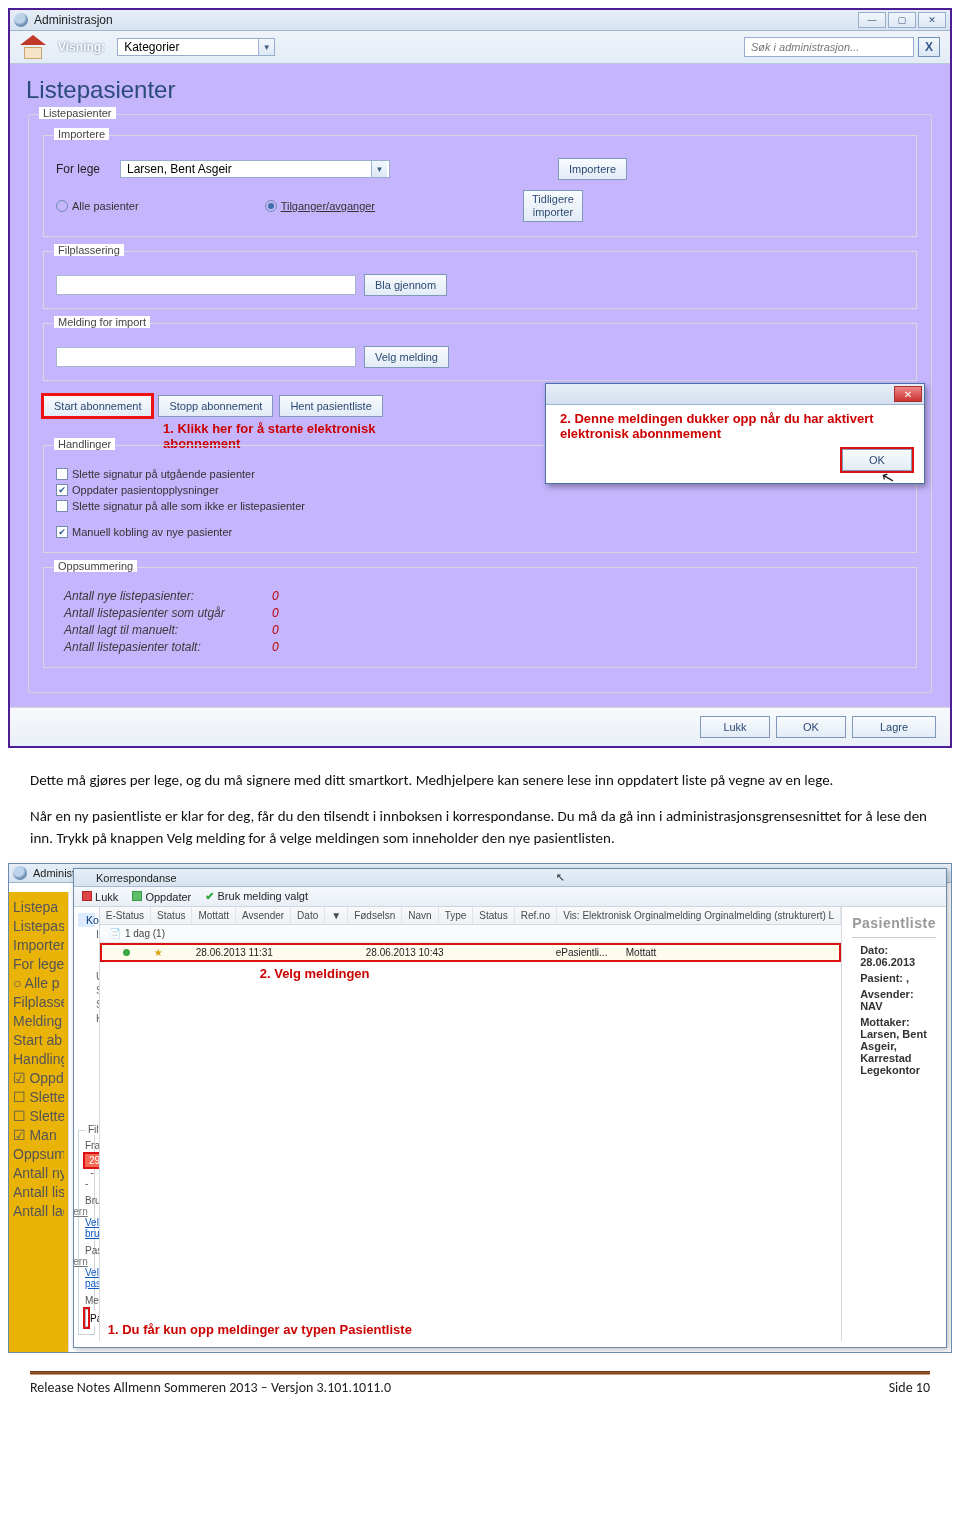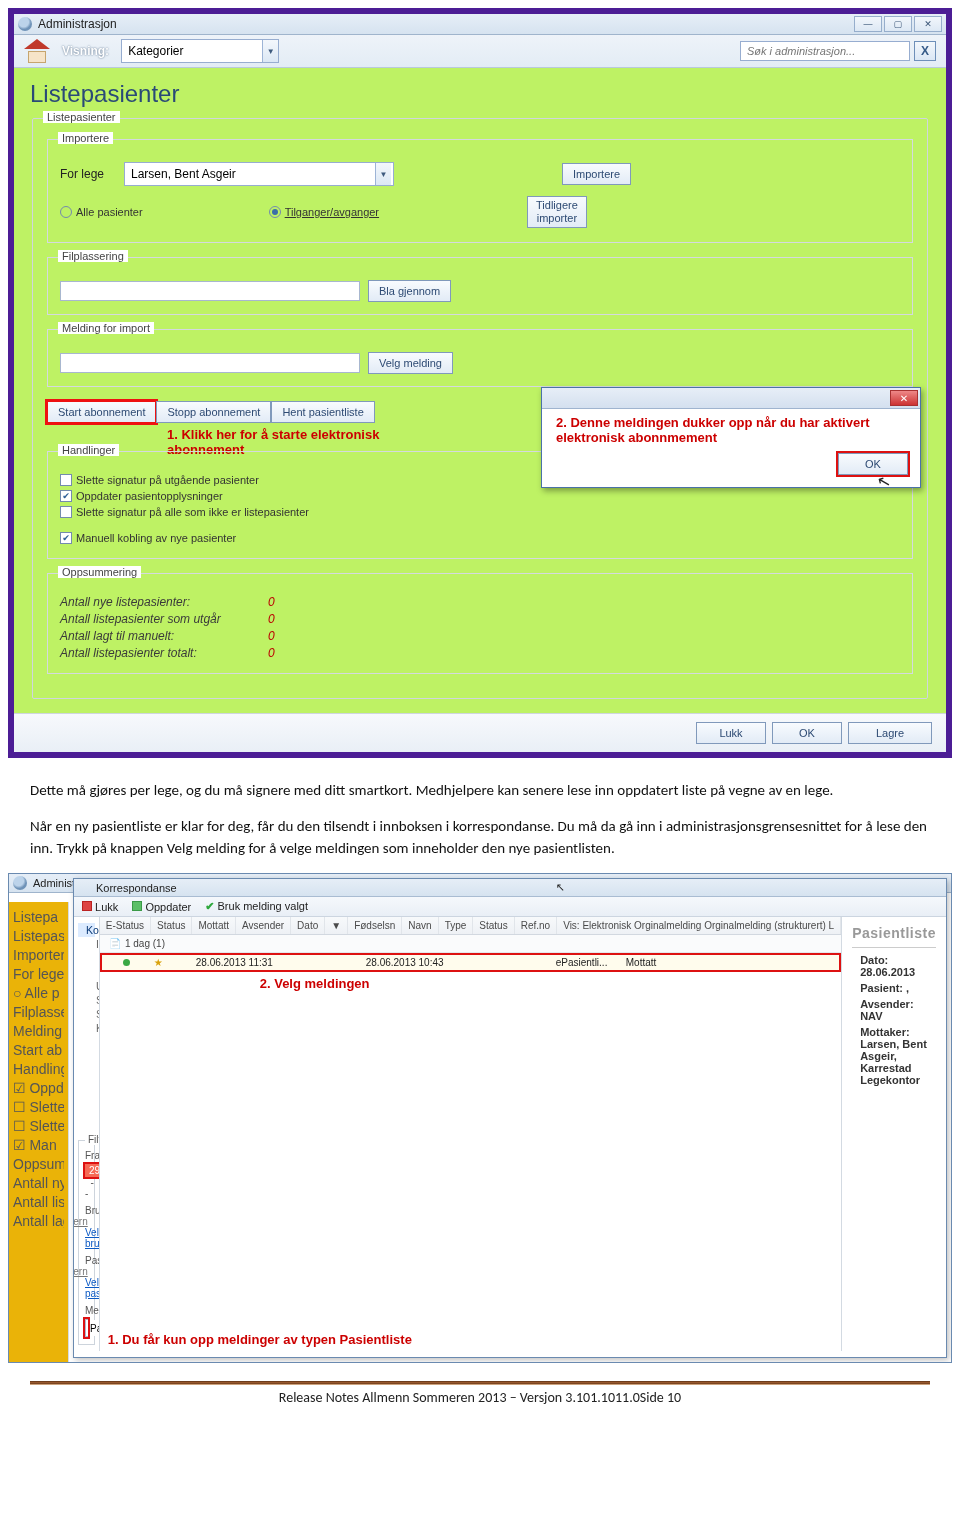--- a/index.html
+++ b/index.html
@@ -1,31 +1,31 @@
 <!DOCTYPE html>
 <html><head>
 <meta charset="utf-8">
 <style>
   * { box-sizing: border-box; margin: 0; padding: 0; }
   body { font-family: "Segoe UI", Tahoma, Arial, sans-serif; font-size: 12px; background: #fff; color: #222; width: 960px; }
 
   
-  .win1 { margin: 8px 8px 4px 8px; border: 6px solid #4c1d95; background: #bef264; }
+  .win1 { margin: 8px 8px 4px 8px; border: 2px solid #4c1d95; background: #c4b5fd; }
   .titlebar { display: flex; align-items: center; justify-content: space-between; background: linear-gradient(#e6eef7,#d6e3f0); border-bottom: 1px solid #9fb4cc; padding: 2px 4px; }
   .titlebar-left { display: flex; align-items: center; gap: 6px; }
   .titlebar-left .gear { width: 14px; height: 14px; border-radius: 50%; background: radial-gradient(circle at 40% 35%, #bcd3ea 0 40%, #6f93b8 60%); }
   .winbtns { display: flex; gap: 2px; }
   .winbtn { width: 28px; height: 16px; border: 1px solid #96aecc; background: linear-gradient(#f2f6fb,#dde8f4); font-size: 9px; display: flex; align-items: center; justify-content: center; color: #3a5577; }
 
   .toolbar1 { display: flex; align-items: center; padding: 4px 10px; background: linear-gradient(#eef3f9,#e3ecf5); border-bottom: 1px solid #b9c9dc; gap: 12px; }
   .house-ico { width: 26px; height: 24px; position: relative; }
   .house-ico .roof { width: 0; height: 0; border-left: 13px solid transparent; border-right: 13px solid transparent; border-bottom: 10px solid #c0392b; position: absolute; top: 0; left: 0; }
   .house-ico .body { width: 18px; height: 12px; background: #f6e4c8; border: 1px solid #c6a56e; position: absolute; bottom: 0; left: 4px; }
   .lbl-bold { color: #fff; font-weight: 600; text-shadow: 0 0 2px #47617e; }
-  .combo { display: flex; border: 1px solid #97add0; background: #fff; height: 24px; }
+  .combo { display: flex; border: 1px solid #97add0; background: #fff; height: 18px; }
   .combo input { border: none; padding: 0 6px; font-size: 12px; outline: none; width: 140px; }
   .combo .arr { width: 16px; border-left: 1px solid #9db4d6; display: flex; align-items: center; justify-content: center; background: linear-gradient(#f3f7fc,#dce8f5); font-size: 8px; color: #3e5a7e; }
   .search-wrap { margin-left: auto; display: flex; align-items: center; }
   .search-wrap input { border: 1px solid #97add0; height: 20px; width: 170px; padding: 0 6px; font-style: italic; color: #888; font-size: 11px; }
   .search-wrap .xbtn { width: 22px; height: 20px; border: 1px solid #6e8fb9; background: linear-gradient(#f3f7fc,#dbe7f5); margin-left: 4px; display: flex; align-items: center; justify-content: center; font-weight: bold; color: #355a88; }
 
   .page-heading { font-size: 24px; color: #2a4a77; padding: 12px 16px 4px; font-weight: 400; }
 
   .panel { margin: 6px 18px 14px; border: 1px solid #cfd6de; border-radius: 2px; position: relative; }
   .panel-fieldset { position: relative; padding: 14px 14px 10px; }
@@ -40,21 +40,21 @@
   .radio, .check { display: inline-flex; align-items: center; gap: 4px; font-size: 11px; color: #333; }
   .radio .r { width: 12px; height: 12px; border: 1px solid #748bad; border-radius: 50%; display: flex; align-items: center; justify-content: center; }
   .radio .r.sel::after { content: ""; width: 6px; height: 6px; border-radius: 50%; background: #3b6fa8; }
   .check .c { width: 12px; height: 12px; border: 1px solid #748bad; background: #fff; display: flex; align-items: center; justify-content: center; font-size: 9px; color: #2e5f97; }
   .check .c.sel::after { content: "✔"; }
 
   .redbox { outline: 3px solid #e11; outline-offset: -1px; }
   .annot { color: #c00; font-weight: 600; font-size: 13px; }
 
   .summary-row { display: flex; gap: 18px; font-style: italic; color: #3a3a3a; margin: 3px 0; font-size: 12px; }
-  .summary-row .lab { width: 190px; }
+  .summary-row .lab { width: 190px; margin-left: 8px; }
   .summary-row .val { color: #b00; font-style: italic; width: 14px; }
 
   .dialog { position: absolute; top: 268px; right: 6px; width: 380px; border: 1px solid #4a72a7; background: #fff; box-shadow: 2px 3px 6px rgba(0,0,0,0.35); }
   .dialog-tb { display: flex; justify-content: flex-end; background: linear-gradient(#e7eef7,#d4e0ef); padding: 2px; border-bottom: 1px solid #9fb4cf; }
   .dialog-x { width: 28px; height: 16px; background: linear-gradient(#e88,#c33); border: 1px solid #a83131; color: #fff; font-size: 10px; display: flex; align-items: center; justify-content: center; }
   .dialog-body { padding: 14px 14px 4px; font-size: 12px; color: #333; }
   .dialog-foot { display: flex; justify-content: flex-end; padding: 8px 12px 12px; }
   .dialog .okbtn { outline: 2px solid #d11; }
   .cursor { position: absolute; right: 30px; bottom: -4px; font-size: 16px; transform: rotate(-15deg); }
 
@@ -101,21 +101,21 @@
   .listpane .annot { margin: 4px 0 0 160px; }
   .redannot2 { position: absolute; bottom: 4px; left: 8px; color: #c00; font-weight: 600; font-size: 13px; }
 
   .detailpane { width: 220px; border-left: 1px solid #d3dae2; padding: 8px 10px; font-size: 11px; color: #333; }
   .detailpane .dt { color: #999; font-weight: 600; letter-spacing: .5px; font-size: 14px; margin-bottom: 6px; }
   .detailpane .kv { margin: 4px 8px; }
   .detailpane .kv b { font-weight: 600; }
 
   
   .docrule { margin: 18px 30px 0; height: 4px; background: linear-gradient(#a46032,#6e3d1c); border-top: 1px solid #6e3d1c; border-bottom: 1px solid #cda27c; }
-  .docfoot { display: flex; justify-content: center; font-family: Calibri, Arial, sans-serif; font-size: 14px; color: #222; padding: 4px 30px 14px; }
+  .docfoot { display: flex; justify-content: space-between; font-family: Calibri, Arial, sans-serif; font-size: 14px; color: #222; padding: 4px 30px 14px; }
 </style>
 </head>
 <body>
 
 <div class="win1">
   <div class="titlebar">
     <div class="titlebar-left">
       <span class="gear"></span>
       <span>Administrasjon</span>
     </div>
@@ -182,21 +182,21 @@
       </div>
 
       <div class="subfield" style="padding-bottom:8px;">
         <span class="legend">Melding for import</span>
         <div class="row">
           <input class="txtfield" style="width: 300px;">
           <button class="btn">Velg melding</button>
         </div>
       </div>
 
-      <div class="row" style="gap:0;">
+      <div class="row" style="gap:6px;">
         <button class="btn redbox">Start abonnement</button>
         <button class="btn">Stopp abonnement</button>
         <button class="btn">Hent pasientliste</button>
       </div>
       <div class="annot" style="margin:2px 0 0 120px; max-width:280px;">1. Klikk her for å starte elektronisk abonnement</div>
 
       <div class="subfield" style="margin-top:-6px;">
         <span class="legend">Handlinger</span>
         <div class="row">
             <span class="check">

